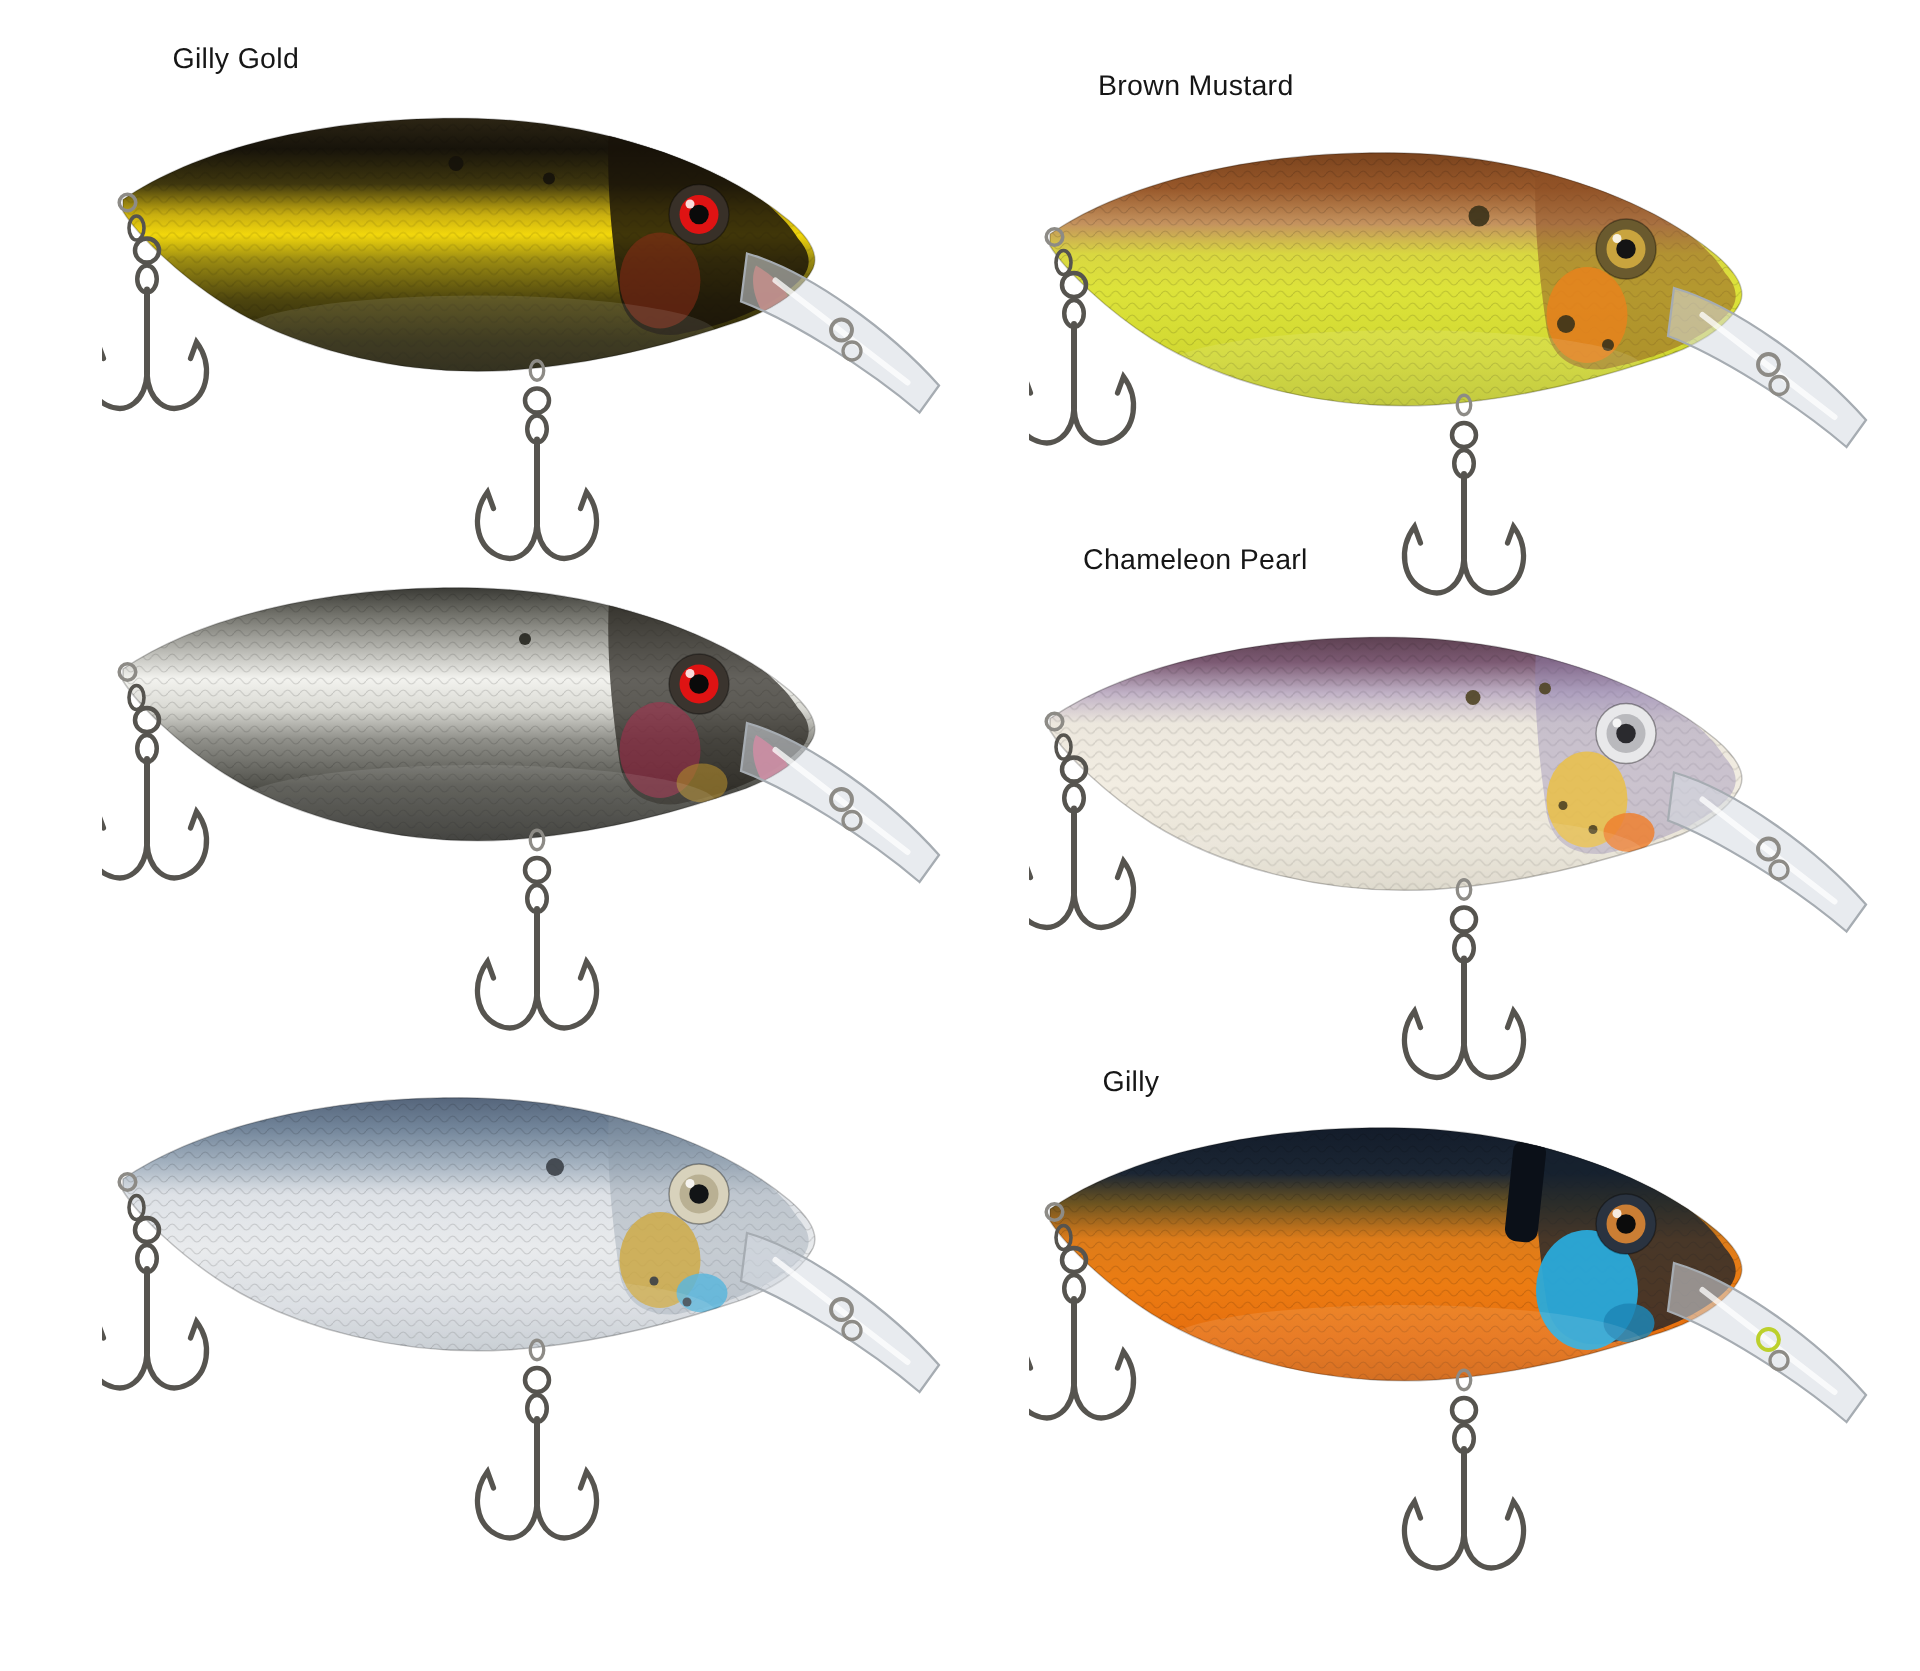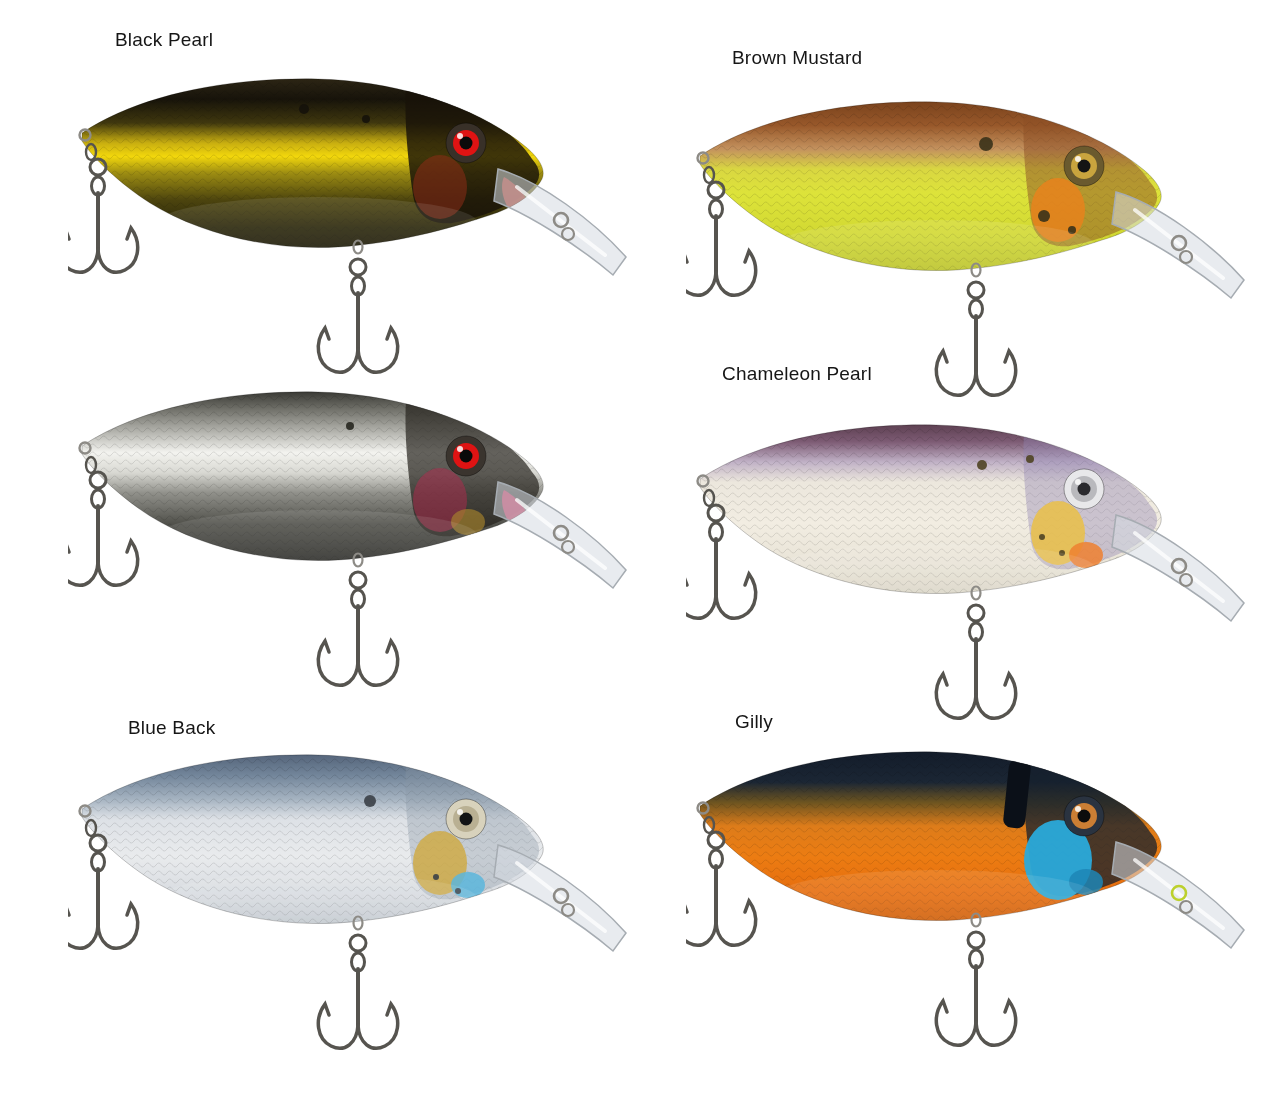--- a/index.html
+++ b/index.html
@@ -18,21 +18,21 @@
   .c1{left:646px;top:30px}  .c1 .lbl{padding-left:46px} .c1 .art{margin-top:27px}
   .c2{left:28px;top:360px}  .c2 .lbl{padding-left:52px} .c2 .art{margin-top:10px}
   .c3{left:646px;top:346px} .c3 .lbl{padding-left:36px} .c3 .art{margin-top:34px}
   .c4{left:28px;top:700px}  .c4 .lbl{padding-left:60px} .c4 .art{margin-top:10px}
   .c5{left:646px;top:694px} .c5 .lbl{padding-left:49px} .c5 .art{margin-top:13px}
 </style>
 </head>
 <body>
 
 <figure class="cell c0">
-  <figcaption class="lbl">Black Pearl</figcaption>
+  <figcaption class="lbl">Gilly Gold</figcaption>
   <div class="art"><svg viewBox="0 0 575 312" width="575" height="312" xmlns="http://www.w3.org/2000/svg">
   <defs>
     <linearGradient id="g0" x1="0" y1="0" x2="0" y2="1">
             <stop offset="0%" stop-color="#2c2514"></stop>
             <stop offset="12%" stop-color="#17130a"></stop>
             <stop offset="26%" stop-color="#3f370e"></stop>
             <stop offset="38%" stop-color="#c8ae10"></stop>
             <stop offset="46%" stop-color="#f2d70c"></stop>
             <stop offset="56%" stop-color="#9c8c12"></stop>
             <stop offset="72%" stop-color="#4c440e"></stop>
@@ -274,21 +274,20 @@
     <circle cx="30" cy="94" r="8" stroke-width="3"></circle>
     <ellipse cx="30" cy="113" rx="6.5" ry="9" stroke-width="3"></ellipse>
     <line x1="30" y1="120" x2="30" y2="176" stroke-width="4"></line>
     <path d="M30,176 C29,194 17,204 3,197 C-11,190 -14,170 -3,155 L1,166" stroke-width="3.5"></path>
     <path d="M30,176 C31,194 43,204 57,197 C71,190 74,170 63,155 L59,166" stroke-width="3.5"></path>
   </g>
   </svg></div>
 </figure>
 
 <figure class="cell c4">
-  <figcaption class="lbl">Blue Back</figcaption>
   <div class="art"><svg viewBox="0 0 575 312" width="575" height="312" xmlns="http://www.w3.org/2000/svg">
   <defs>
     <linearGradient id="g4" x1="0" y1="0" x2="0" y2="1">
             <stop offset="0%" stop-color="#55657b"></stop>
             <stop offset="12%" stop-color="#72859a"></stop>
             <stop offset="26%" stop-color="#a4b2c0"></stop>
             <stop offset="38%" stop-color="#dde1e6"></stop>
             <stop offset="60%" stop-color="#e9ebed"></stop>
             <stop offset="84%" stop-color="#d7dbe0"></stop>
             <stop offset="100%" stop-color="#c4cad0"></stop>

